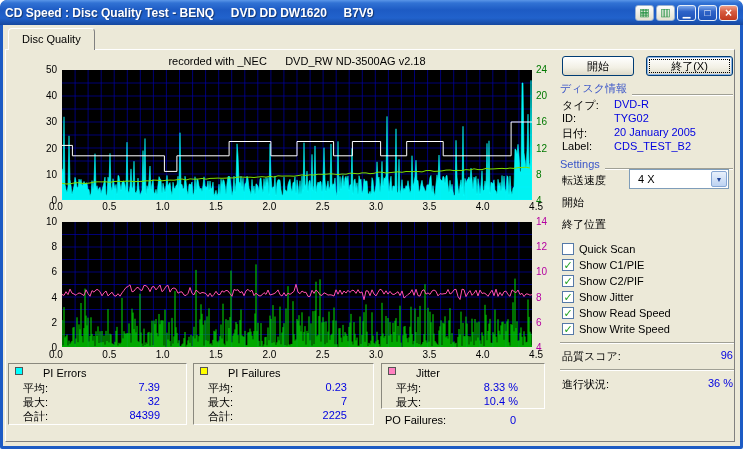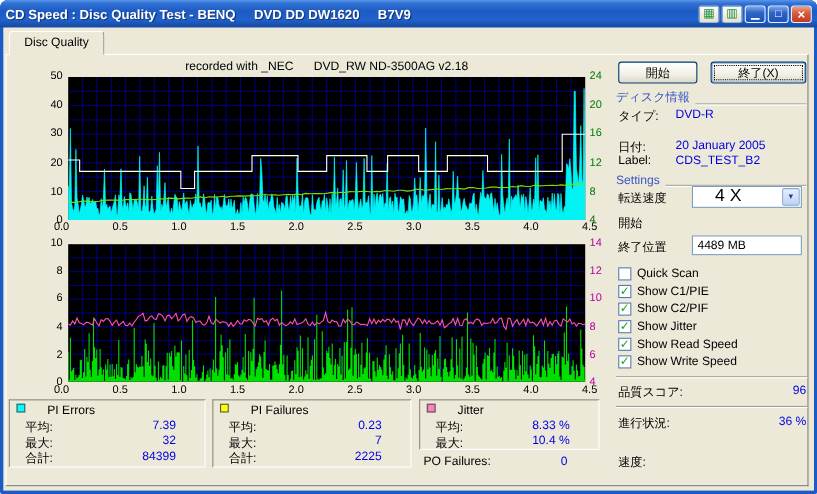--- a/index.html
+++ b/index.html
@@ -35,21 +35,21 @@
 .xpbtn{position:absolute;height:20px;border:1px solid #003C74;border-radius:3px;background:linear-gradient(180deg,#FFFFFF,#F2F0E4 60%,#DDD9C8);font-family:inherit;font-size:11px;z-index:3}
 .xpbtn.default{box-shadow:inset 0 0 0 1px #8DB4E8;outline:1px dotted #000;outline-offset:-4px}
 .sep-head{position:absolute;display:flex;align-items:flex-end;gap:5px;height:12px;z-index:3}
 .sh-text{font-size:11px;color:#3A55C8;white-space:nowrap}
 .sh-line,.etch{flex:1;height:0;border-top:1px solid #A0A095;border-bottom:1px solid #fff}
 .etch{position:absolute;z-index:3}
 .inforow{position:absolute;display:flex;font-size:11px;height:13px;z-index:3}
 .ilabel{width:52px;color:#000}
 .ival{color:#0000E0}
 .combo{position:absolute;width:100px;height:20px;border:1px solid #7F9DB9;background:#fff;display:flex;align-items:center;z-index:3}
-.combo-val{flex:1;font-size:16px;padding-left:20px}
+.combo-val{flex:1;font-size:11px;padding-left:8px}
 .combo-btn{width:16px;height:16px;margin-right:1px;background:linear-gradient(180deg,#E8F0FB,#BDD3F2);border:1px solid #86A7D4;border-radius:2px;font-size:7px;color:#23479C;display:flex;align-items:center;justify-content:center}
 .xpinput{position:absolute;width:100px;height:18px;border:1px solid #7F9DB9;background:#fff;font-family:inherit;font-size:11px;padding:1px 4px;color:#000;z-index:3}
 .checkbox{position:absolute;display:flex;align-items:center;gap:5px;height:14px;z-index:3}
 .cb{width:12px;height:12px;background:#fff;border:1px solid #5579A8;font-size:11px;line-height:10px;text-align:center;color:#21A121;font-weight:bold}
 .cblabel{font-size:11px}
 .kv{position:absolute;display:flex;justify-content:space-between;font-size:11px;height:13px;z-index:3}
 </style>
 </head>
 <body>
 
@@ -209,20 +209,24 @@
     <button class="xpbtn default" style="left:643px;top:31px;width:87px">終了(X)</button>
 
     <div class="sep-head" style="left:557px;top:59px;width:173px">
       <span class="sh-text">ディスク情報</span>
         <span class="sh-line"></span>
     </div>
     <div class="inforow" style="left:559px;top:73px;width:171px">
       <span class="ilabel">タイプ:</span>
         <span class="ival">DVD-R</span>
     </div>
+    <div class="inforow" style="left:559px;top:87px;width:171px">
+      <span class="ilabel">ID:</span>
+        <span class="ival">TYG02</span>
+    </div>
     <div class="inforow" style="left:559px;top:101px;width:171px">
       <span class="ilabel">日付:</span>
         <span class="ival">20 January 2005</span>
     </div>
     <div class="inforow" style="left:559px;top:115px;width:171px">
       <span class="ilabel">Label:</span>
         <span class="ival">CDS_TEST_B2</span>
     </div>
 
     <div class="sep-head" style="left:557px;top:133px;width:173px">
@@ -238,21 +242,20 @@
       <span class="combo-btn">▼</span>
     </div>
 
     <div class="inforow" style="left:559px;top:170px;width:66px">
       <span>開始</span>
     </div>
 
     <div class="inforow" style="left:559px;top:192px;width:66px">
       <span>終了位置</span>
     </div>
-    <input class="xpinput" style="left: 626px; top: 189px;" value="4489 MB">
 
     <div class="checkbox" style="left:559px;top:217px">
         <span class="cb"></span>
         <span class="cblabel">Quick Scan</span>
       </div>
     <div class="checkbox" style="left:559px;top:233px">
         <span class="cb">✓</span>
         <span class="cblabel">Show C1/PIE</span>
       </div>
     <div class="checkbox" style="left:559px;top:249px">
@@ -275,18 +278,14 @@
     <div class="etch" style="left:557px;top:317px;width:174px"></div>
     <div class="kv" style="left:559px;top:324px;width:171px">
       <span>品質スコア:</span>
       <span class="ival">96</span>
     </div>
     <div class="etch" style="left:557px;top:344px;width:174px"></div>
     <div class="kv" style="left:559px;top:352px;width:171px">
       <span>進行状況:</span>
         <span class="ival">36 %</span>
     </div>
-    <div class="kv" style="left:559px;top:388px;width:171px">
-      <span>速度:</span>
-        <span class="ival"></span>
-    </div>
   </div>
 </div>
 
 </body></html>

